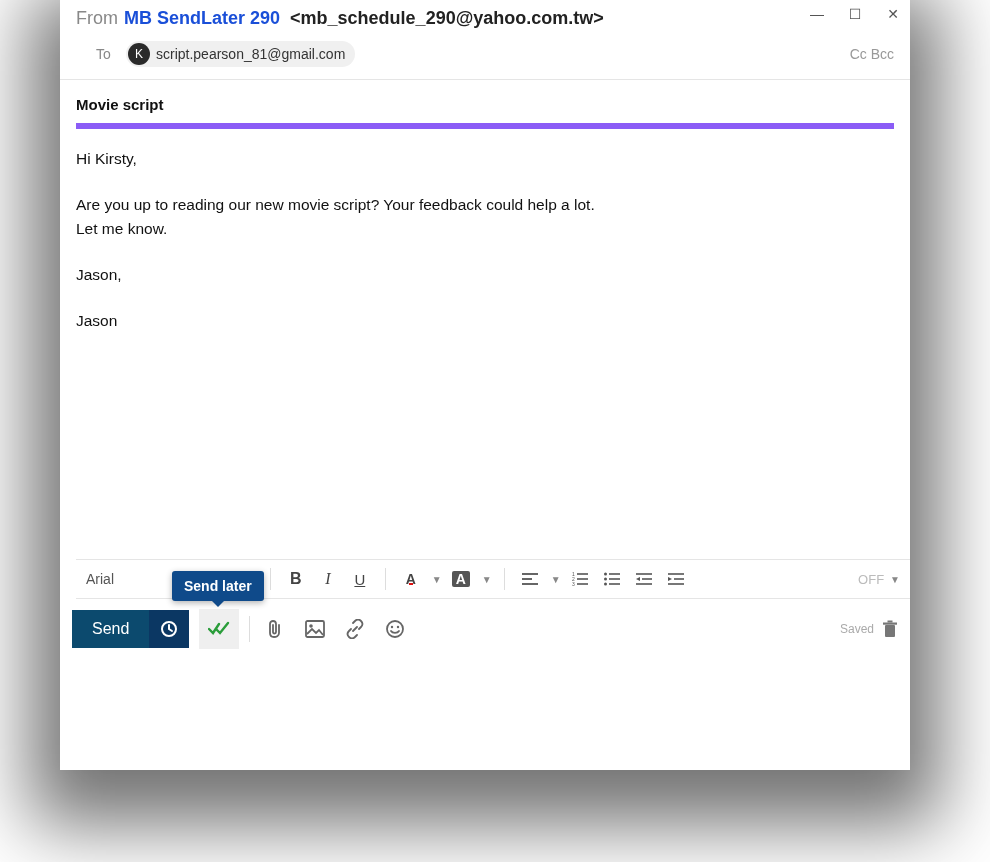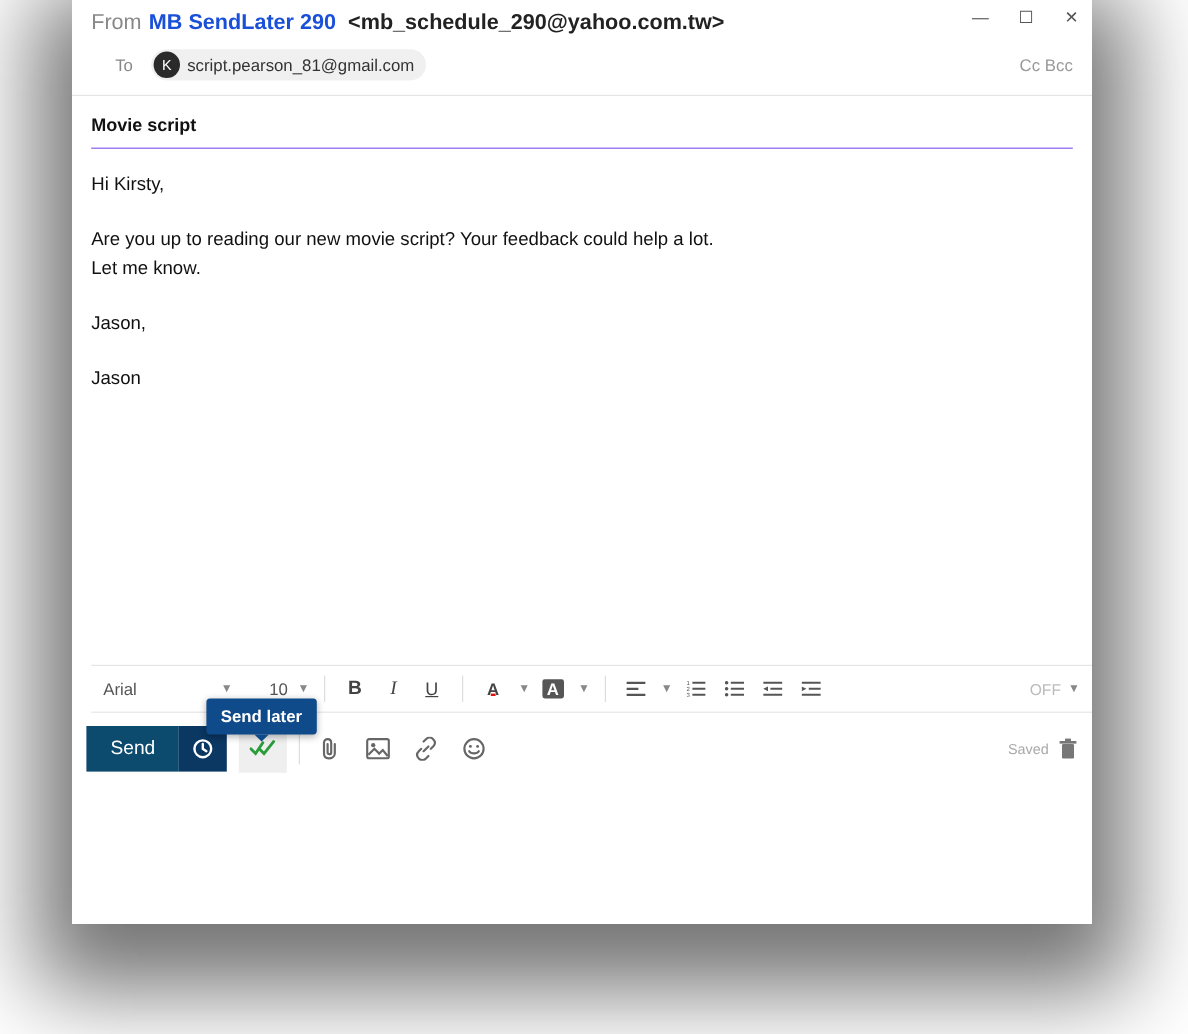--- a/index.html
+++ b/index.html
@@ -45,21 +45,21 @@
   .chip .avatar {
     width:22px; height:22px; border-radius:50%;
     background:#2a2a2a; color:#fff; font-size:12px;
     display:flex; align-items:center; justify-content:center;
     margin-right:6px;
   }
   .ccbcc { margin-left:auto; color:#999; font-size:14px; }
   .subject {
     margin: 16px 16px 0 16px;
     padding-bottom: 10px;
-    border-bottom: 1px solid #8b5cf6;
+    border-bottom: 6px solid #8b5cf6;
     font-weight: 700; font-size: 15px; color:#111;
   }
   .body-area {
     padding: 18px 16px;
     font-size: 15.5px;
     line-height: 1.55;
     color:#111;
     height: 430px;
   }
   .body-area p { margin-bottom: 22px; }
@@ -114,21 +114,21 @@
   .tool-icon {
     width:30px; height:30px;
     display:flex; align-items:center; justify-content:center;
     color:#666; cursor:pointer; font-size:18px;
   }
   .vsep { width:1px; height:26px; background:#ddd; }
   .saved { margin-left:auto; color:#aaa; font-size:12px; display:flex; align-items:center; gap:8px;}
   .trash { color:#888; font-size:17px; cursor:pointer;}
   .tooltip {
     position:absolute;
-    bottom: 44px; left: 112px;
+    bottom: 60px; left: 112px;
     background:#0f4a8a; color:#fff;
     font-size:14px; font-weight:700;
     padding:7px 12px; border-radius:3px;
     box-shadow: 0 2px 6px rgba(0,0,0,0.3);
   }
   .tooltip::after{
     content:""; position:absolute; left:50%; bottom:-6px; margin-left:-6px;
     border:6px solid transparent; border-top-color:#0f4a8a; border-bottom:none;
   }
   svg { display:block; }

